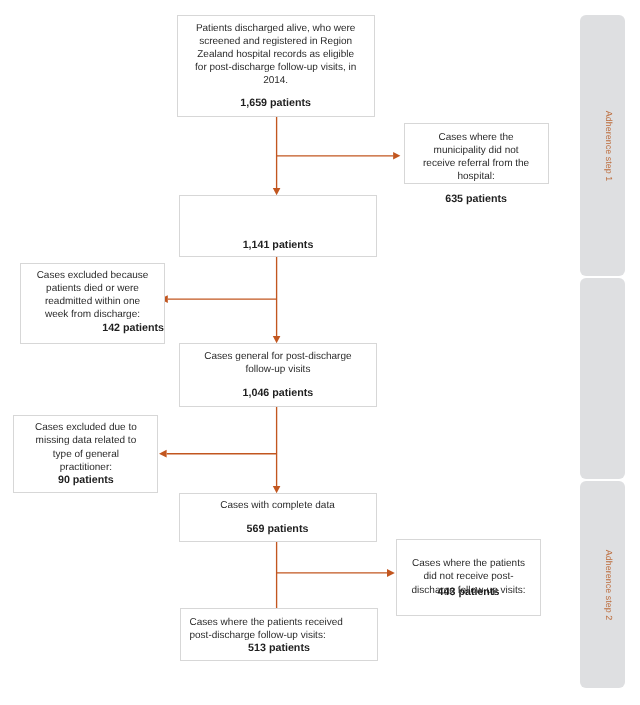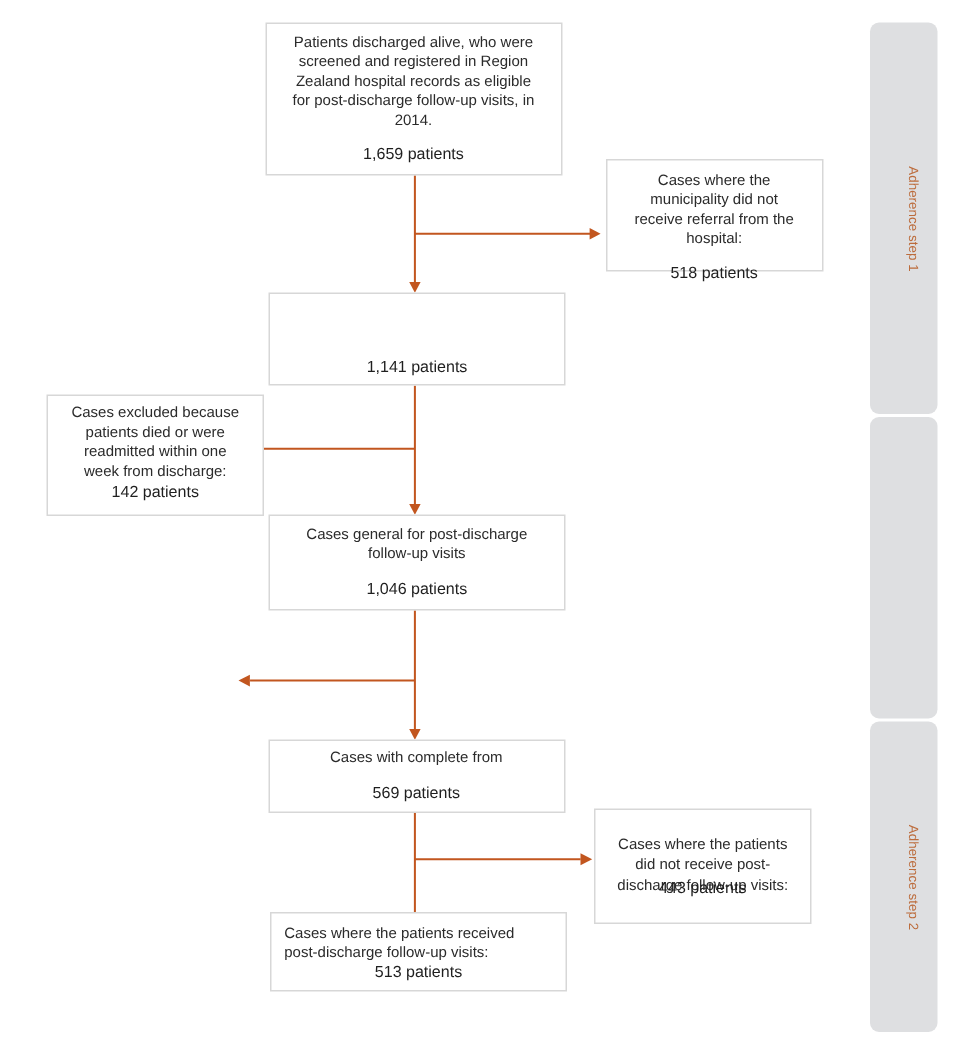--- a/index.html
+++ b/index.html
@@ -7,21 +7,21 @@
        font-family:"Liberation Sans",sans-serif;overflow:hidden;}
   .stage{position:relative;width:640px;height:705px;}
   .band{position:absolute;background:#dedfe1;border-radius:6px;}
   .band .blabel{position:absolute;left:calc(50% + 6.5px);top:50%;
     transform:translate(-50%,-50%) rotate(90deg);
     white-space:nowrap;color:#bc6c3c;font-size:8.9px;letter-spacing:0.05px;}
   .node{position:absolute;box-sizing:border-box;border:1px solid #d7d7d7;background:#ffffff;}
   .tx{position:absolute;left:0;right:0;color:#2b2b2b;font-size:10px;
       line-height:13.15px;text-align:center;white-space:pre-line;}
   .num{position:absolute;left:0;right:0;color:#1f1f1f;font-size:10.7px;
-      line-height:13.15px;font-weight:normal;text-align:center;}
+      line-height:13.15px;font-weight:bold;text-align:center;}
   .tx.lft{text-align:left;}
   svg.wires{position:absolute;left:0;top:0;width:640px;height:705px;overflow:visible;}
 </style>
 </head>
 <body>
 
 <div class="stage">
 
   <div class="band" style="left:580px;top:15px;width:45px;height:261px;">
     <span class="blabel">Adherence step 1</span>
@@ -60,49 +60,56 @@
 
   <div class="node" style="left:176.65px;top:15px;width:198px;height:101.6px;">
     <div class="tx" style="top:5.7px;">Patients discharged alive, who were
 screened and registered in Region
 Zealand hospital records as eligible
 for post-discharge follow-up visits, in
 2014.</div>
     <div class="num" style="top:80.7px;">1,659 patients</div>
   </div>
 
-  <div class="node" style="left:403.6px;top:106px;width:145px;height:75px;">
+  <div class="node" style="left:403.6px;top:123px;width:145px;height:61px;">
     <div class="tx" style="top:6.5px;">Cases where the
 municipality did not
 receive referral from the
 hospital:</div>
-    <div class="num" style="top:69.0px;">518 patients</div>
+    <div class="num" style="top:69.0px;">635 patients</div>
   </div>
 
   <div class="node" style="left:179px;top:194.9px;width:198px;height:62.3px;">
     <div class="num" style="top:42.9px;">1,141 patients</div>
   </div>
 
-  <div class="node" style="left:31px;top:263px;width:145px;height:81.4px;">
+  <div class="node" style="left:20px;top:263px;width:145px;height:81.4px;">
     <div class="tx" style="top:5.0px;">Cases excluded because
 patients died or were
 readmitted within one
 week from discharge:</div>
-    <div class="num" style="top:57.9px;">142 patients</div>
+    <div class="num" style="top:57.9px;text-align:right;">142 patients</div>
   </div>
 
   <div class="node" style="left:178.9px;top:343.3px;width:198px;height:63.7px;">
     <div class="tx" style="top:5.7px;">Cases general for post-discharge
 follow-up visits</div>
     <div class="num" style="top:43.1px;">1,046 patients</div>
   </div>
 
+  <div class="node" style="left:13.4px;top:414.8px;width:145px;height:78.5px;">
+    <div class="tx" style="top:5.5px;">Cases excluded due to
+missing data related to
+type of general
+practitioner:</div>
+    <div class="num" style="top:58.6px;">90 patients</div>
+  </div>
 
   <div class="node" style="left:178.5px;top:492.8px;width:198px;height:49.1px;">
-    <div class="tx" style="top:5.7px;">Cases with complete from</div>
+    <div class="tx" style="top:5.7px;">Cases with complete data</div>
     <div class="num" style="top:29.7px;">569 patients</div>
   </div>
 
   <div class="node" style="left:396px;top:539.2px;width:145px;height:76.7px;">
     <div class="tx" style="top:17px;">Cases where the patients
 did not receive post-
 discharge follow-up visits:</div>
     <div class="num" style="top:46.0px;">443 patients</div>
   </div>
 

